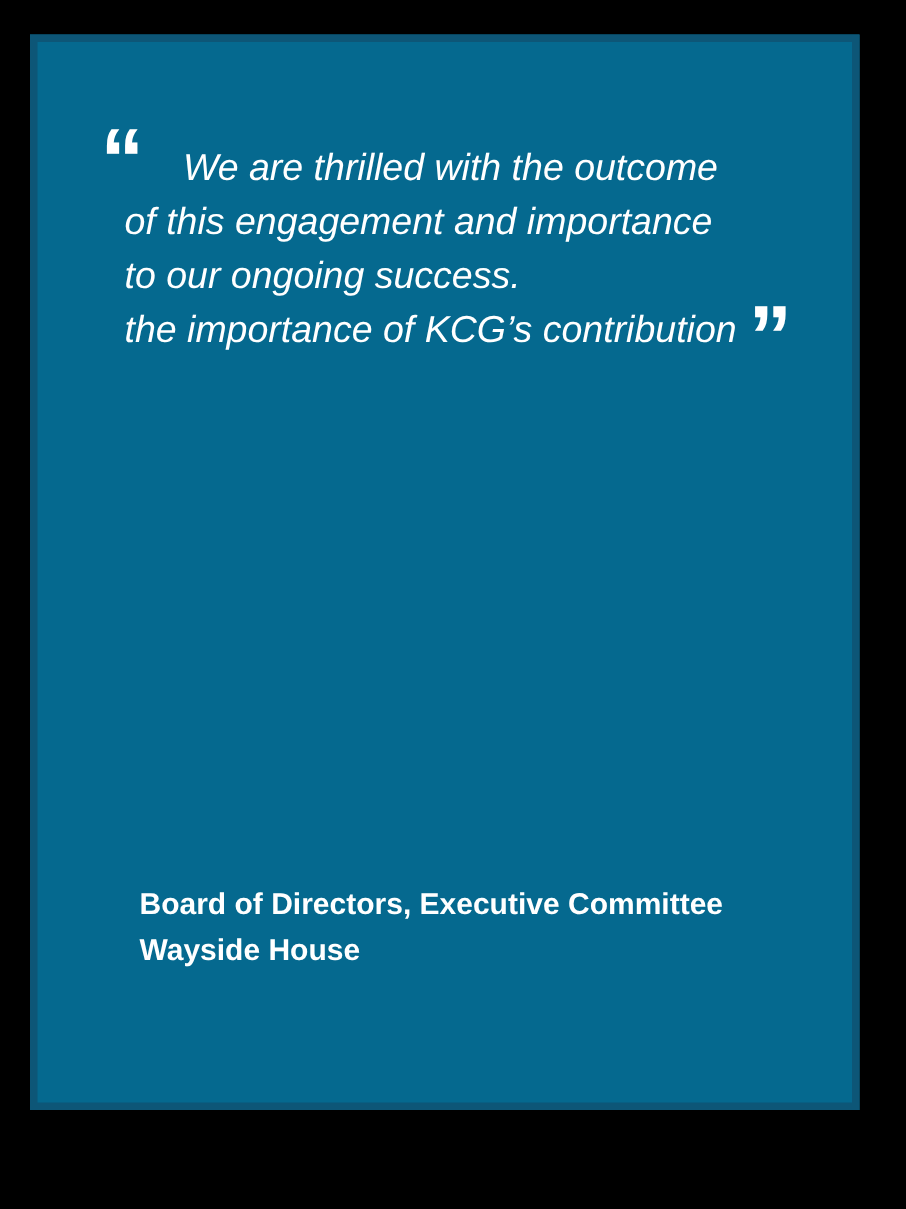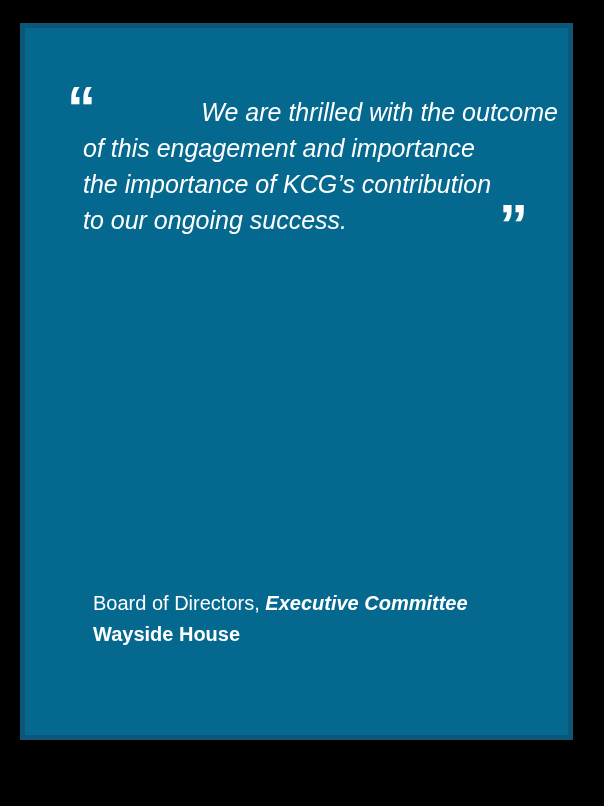--- a/index.html
+++ b/index.html
@@ -51,55 +51,53 @@
     top: 66px;
     width: 475px;
     color: #FFFFFF;
     font-style: italic;
     font-size: 25px;
     line-height: 36px;
     white-space: nowrap;
   }
   .quote-line.first {
     padding-left: 39px;
-    text-align: right;
   }
   .attribution {
     position: absolute;
     left: 68px;
     top: 560px;
     color: #FFFFFF;
     font-size: 20px;
     line-height: 31px;
     white-space: nowrap;
   }
   .attr-source {
-    font-weight: normal;
+    font-weight: bold;
   }
   .attr-role {
     font-weight: bold;
-    font-style: italic;
   }
   .attr-org {
     font-weight: bold;
   }
 </style>
 </head>
 <body>
 
 <div class="stage">
   <div class="card">
 
     <div class="open-quote">“</div>
 
     <div class="quote-text">
       <div class="quote-line first">We are thrilled with the outcome</div>
       <div class="quote-line">of this engagement and importance</div>
+      <div class="quote-line">to our ongoing success.</div>
       <div class="quote-line">the importance of KCG’s contribution</div>
-      <div class="quote-line">to our ongoing success.</div>
     </div>
 
     <div class="close-quote">”</div>
 
     <div class="attribution">
       <div class="attr-line"><span class="attr-source">Board of Directors, </span><span class="attr-role">Executive Committee</span></div>
       <div class="attr-org">Wayside House</div>
     </div>
 
   </div>

